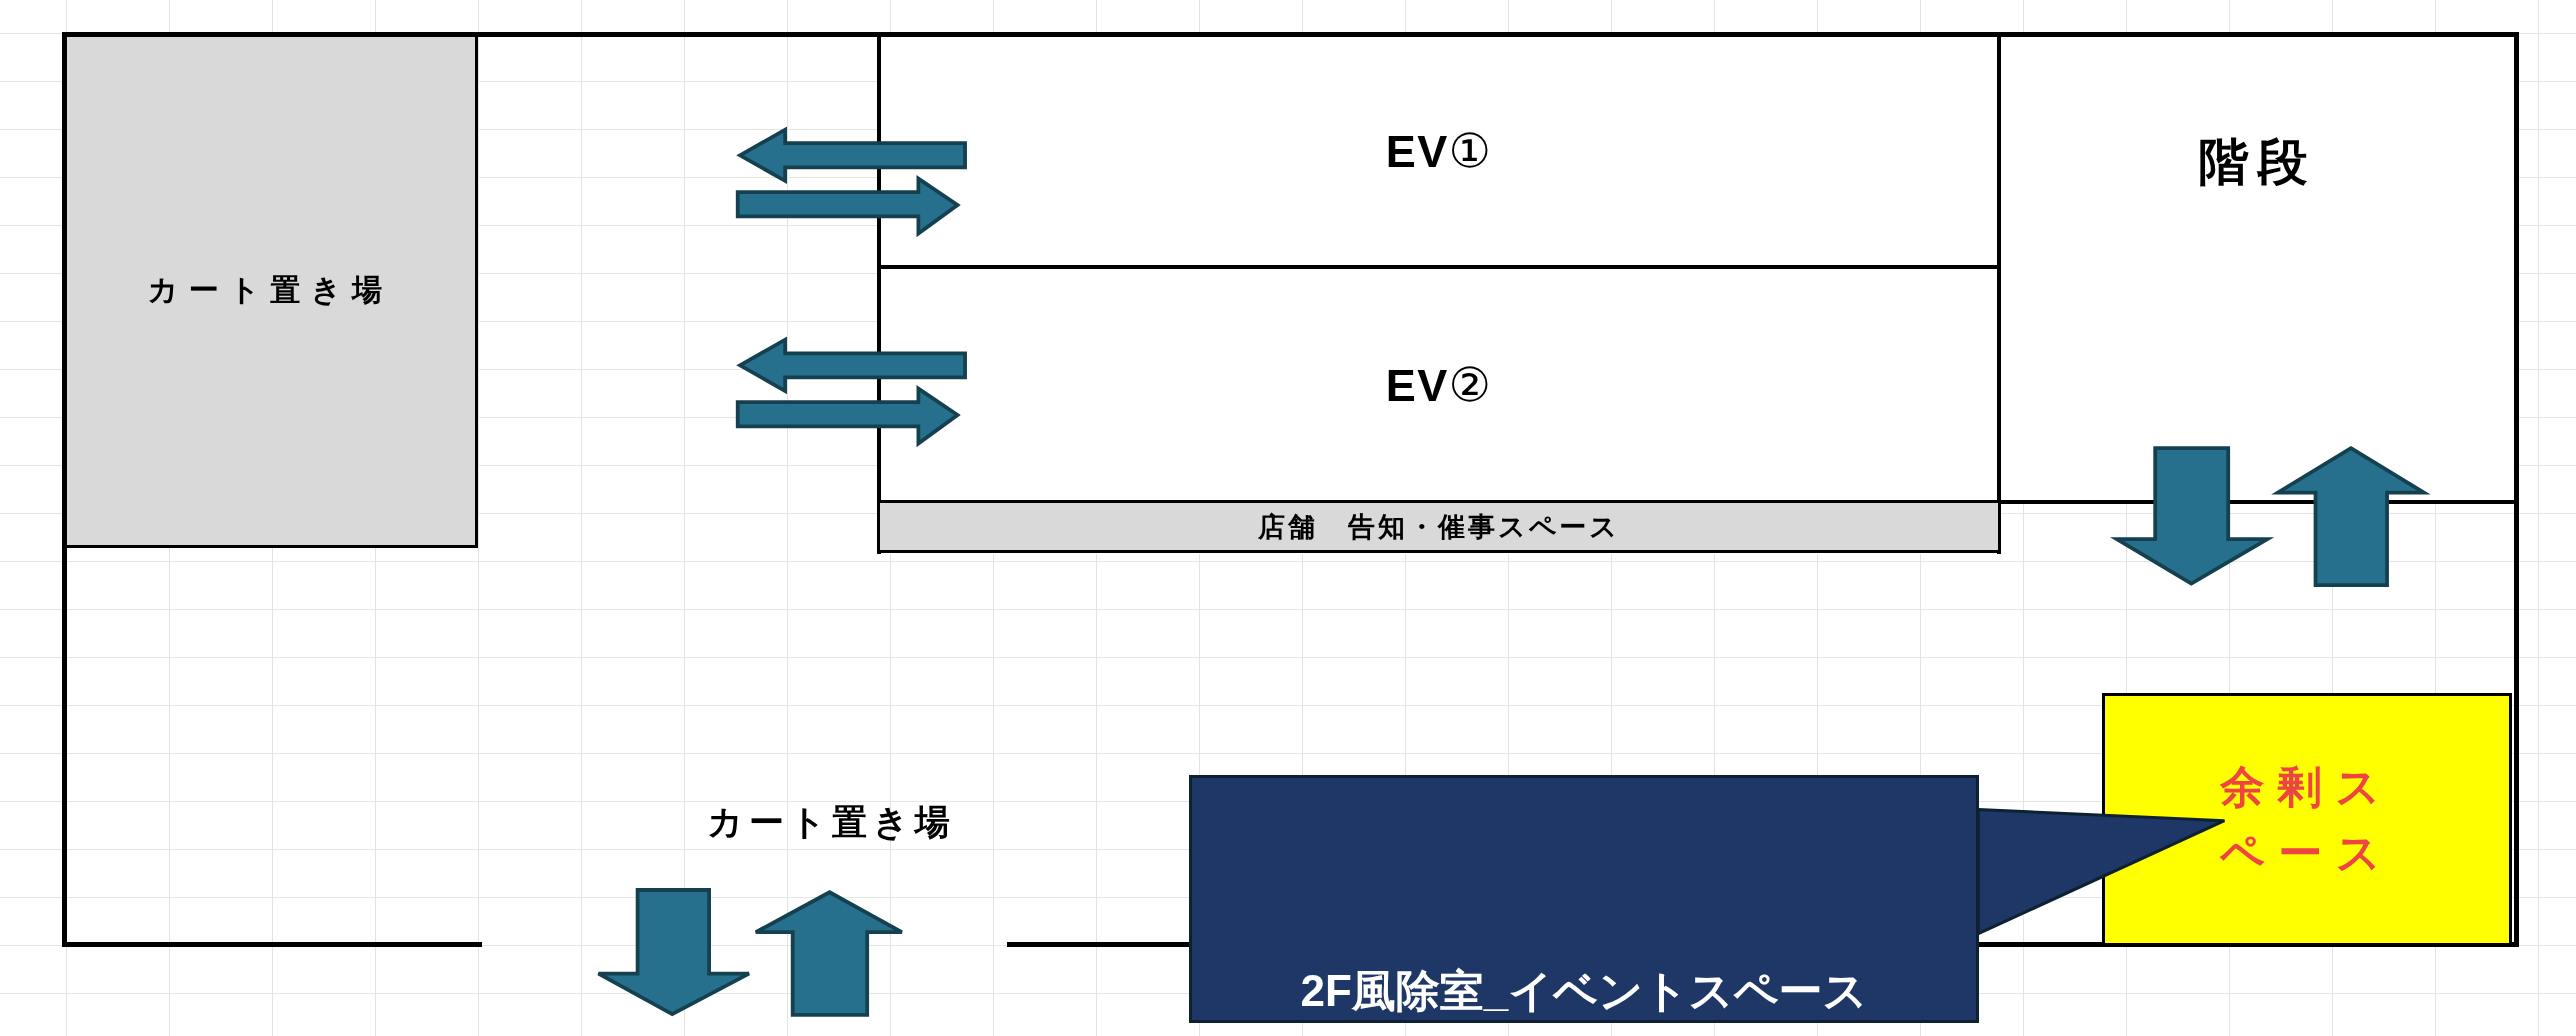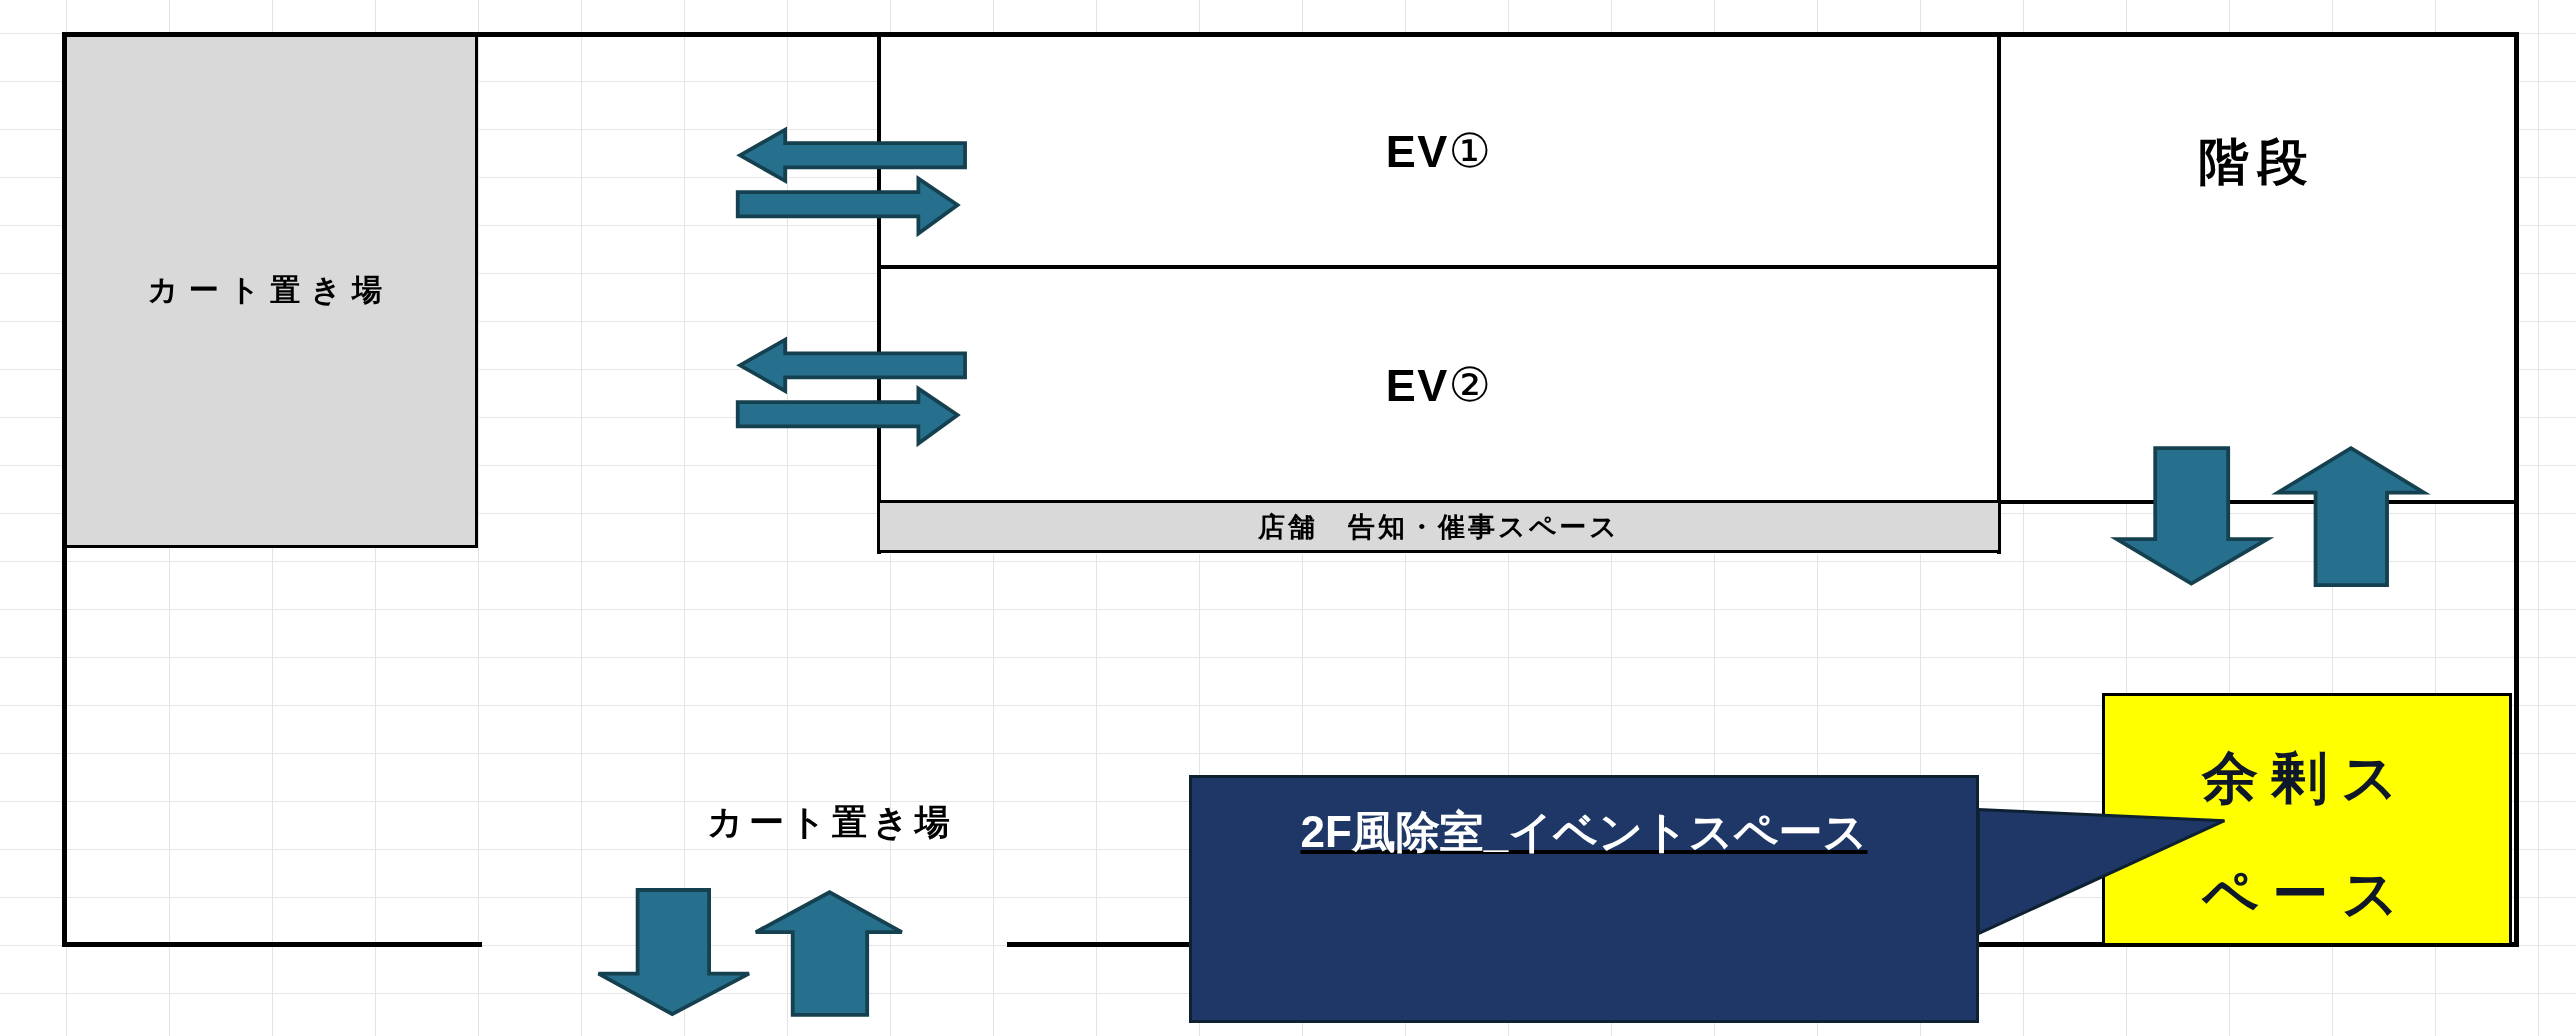--- a/index.html
+++ b/index.html
@@ -42,27 +42,26 @@
   .entrance-label-box{
     position:absolute;left:587px;top:799px;width:489px;z-index:4;
     text-align:center;
   }
   .entrance-label{font-size:35px;letter-spacing:6px;}
   .surplus{
     position:absolute;left:2102px;top:693px;width:410px;height:253px;
     background:#ffff00;border:3.8px solid #000;box-sizing:border-box;z-index:5;
     display:flex;flex-direction:column;align-items:center;justify-content:center;
   }
-  .surplus-line{font-size:56px;font-weight:bold;letter-spacing:13.5px;line-height:1.5;color:#0f172a;margin-top:32px;}
+  .surplus-line{font-size:44px;font-weight:bold;letter-spacing:13.5px;line-height:1.5;color:#ef4444;}
   .callout{
     position:absolute;left:1189px;top:775px;width:790px;height:248px;
     background:#1e3766;border:3px solid #0e2130;box-sizing:border-box;z-index:6;
-    display:flex;flex-direction:column;align-items:center;justify-content:space-between;
+    display:flex;flex-direction:column;align-items:center;justify-content:flex-end;
     padding-top:24px;
-    text-decoration:underline;
   }
   .callout-line{color:#ffffff;font-weight:bold;font-size:44px;line-height:1.35;white-space:nowrap;}
   svg.overlay{position:absolute;left:0;top:0;z-index:7;pointer-events:none;}
   svg.overlay polygon.arrow{fill:#26708d;stroke:#15404f;stroke-width:5;}
   svg.overlay polygon.tail{fill:#1e3766;stroke:#0e2130;stroke-width:4;}
 </style>
 </head>
 <body>
 
 <div class="sheet"></div>

